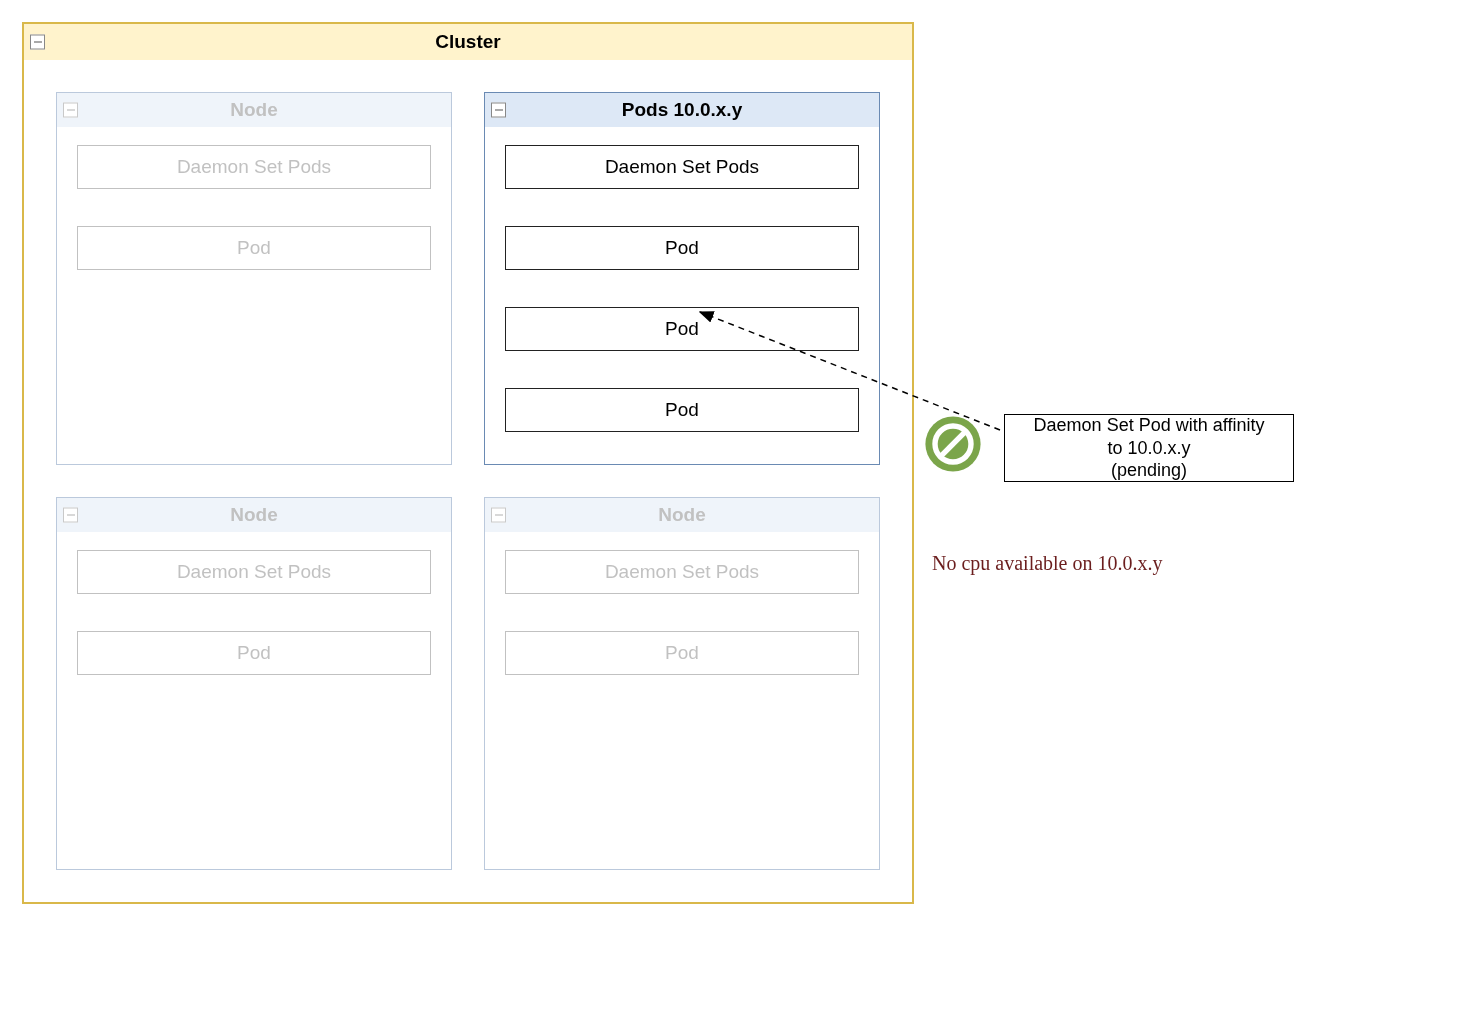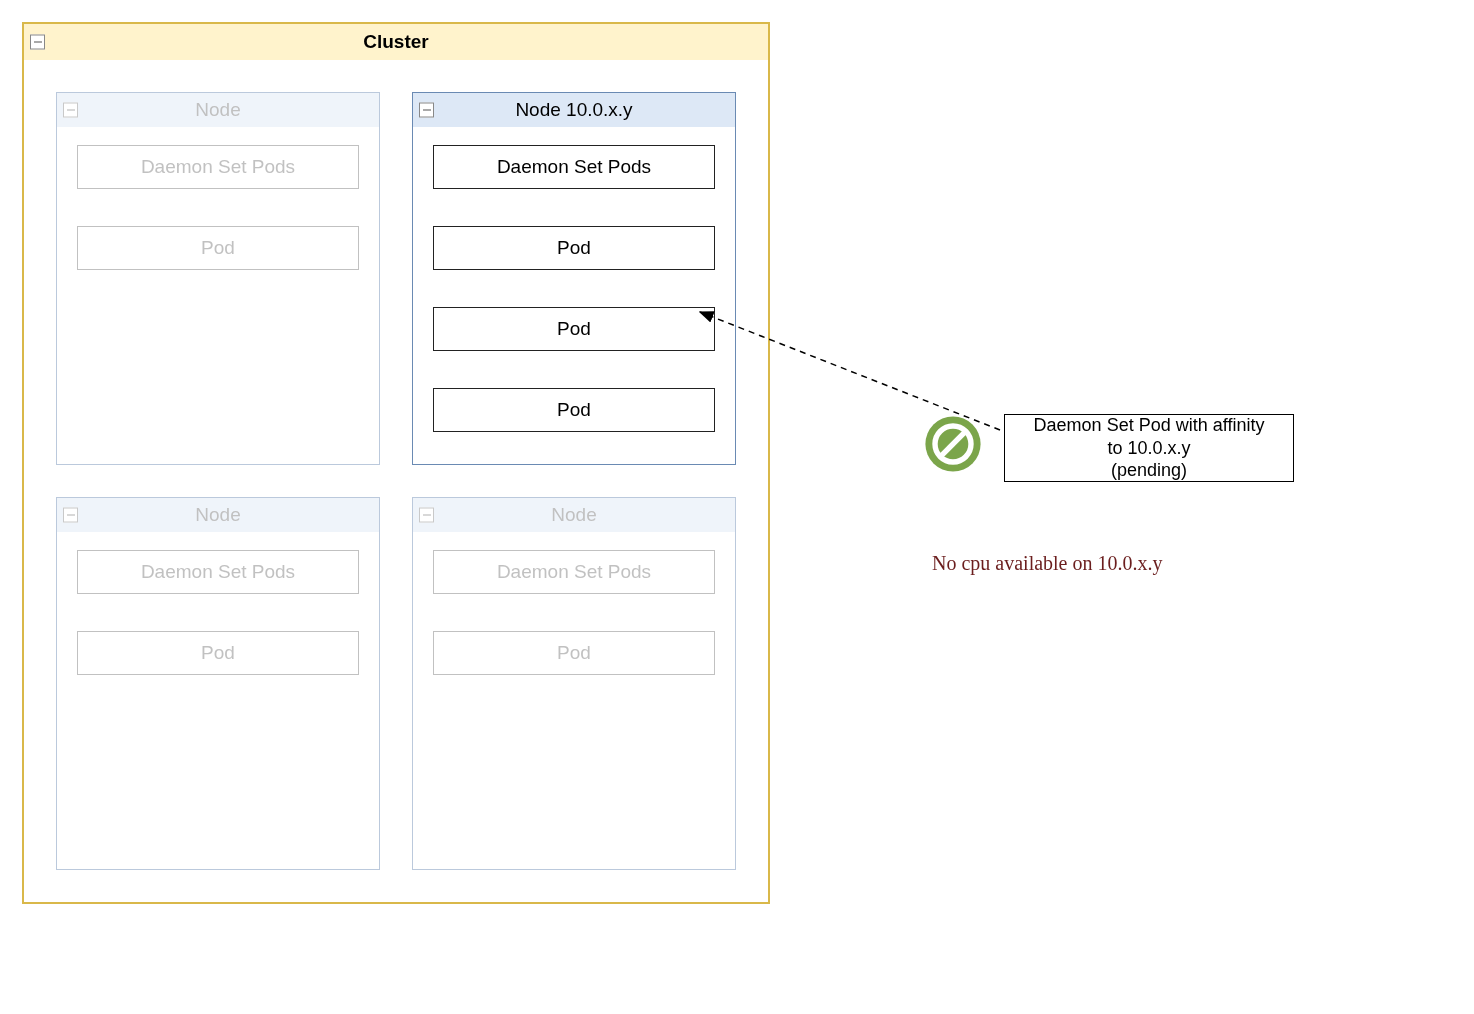--- a/index.html
+++ b/index.html
@@ -9,21 +9,21 @@
       font-family: Arial, Helvetica, sans-serif;
       background: #ffffff;
       width: 1474px;
       height: 1014px;
       position: relative;
     }
     .cluster {
       position: absolute;
       left: 22px;
       top: 22px;
-      width: 748px;
+      width: 892px;
       height: 882px;
       border: 2px solid #d9b84a;
       background: #ffffff;
     }
     .cluster-header {
       height: 36px;
       background: #fff3cc;
       position: relative;
       display: flex;
       align-items: center;
@@ -70,21 +70,21 @@
     .node.dimmed {
       opacity: 0.45;
     }
     .node-header {
       height: 34px;
       background: #dde8f6;
       position: relative;
       display: flex;
       align-items: center;
       justify-content: center;
-      font-weight: normal;
+      font-weight: bold;
       font-size: 19px;
     }
     .node.dimmed .node-header {
       color: #777;
     }
     .node-body {
       padding: 18px 20px;
       display: flex;
       flex-direction: column;
       gap: 37px;
@@ -168,21 +168,21 @@
           </div>
         <div class="pod-box">
             <span>Pod</span>
           </div>
       </div>
     </div>
 
     <div class="node">
       <div class="node-header">
         <span class="collapse-icon"></span>
-        <span>Node 10.0.x.y</span>
+        <span>Pods 10.0.x.y</span>
       </div>
       <div class="node-body">
         <div class="pod-box">
             <span>Daemon Set Pods</span>
           </div>
         <div class="pod-box">
             <span>Pod</span>
           </div>
         <div class="pod-box">
             <span>Pod</span>

